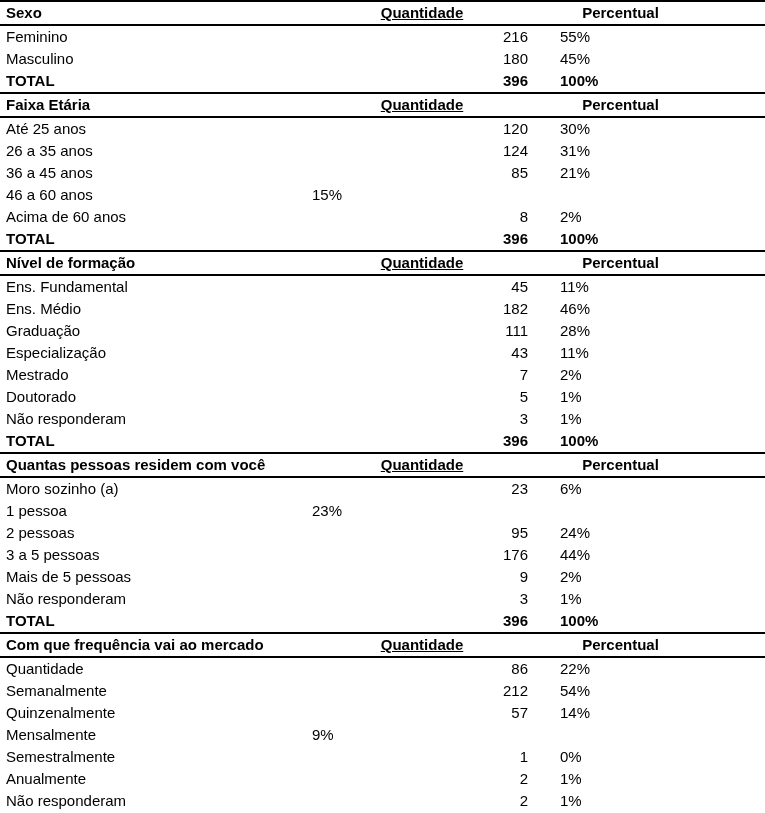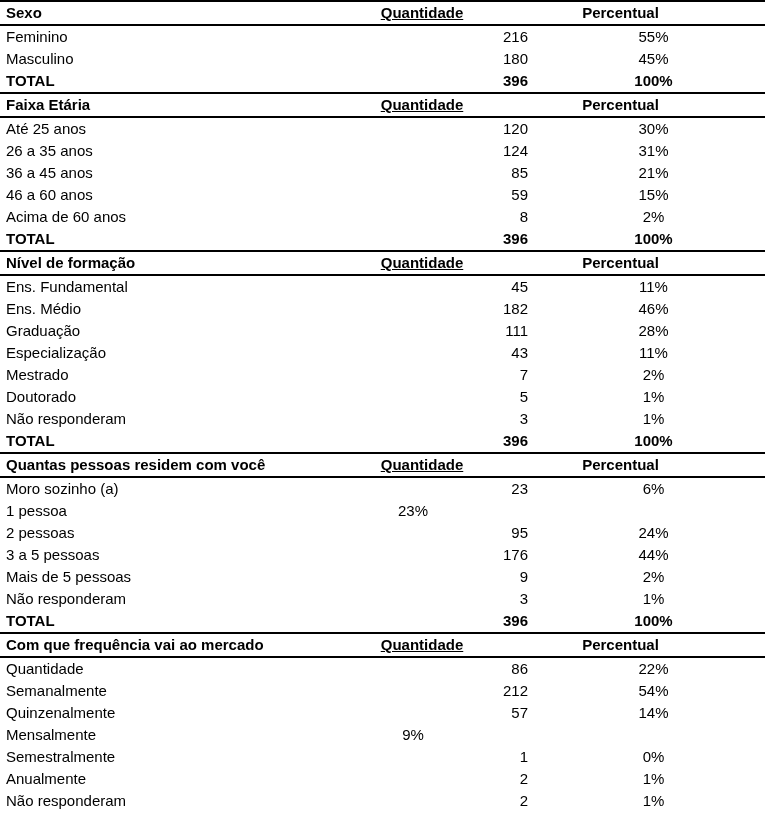--- a/index.html
+++ b/index.html
@@ -20,21 +20,21 @@
     grid-template-columns: 1fr 220px 205px;
     height: 22px;
     align-items: center;
     font-size: 15px;
     line-height: 22px;
     gap: 28px;
   }
   .cell { overflow: hidden; white-space: nowrap; }
   .cell.label { padding-left: 6px; text-align: left; }
   .cell.qty   { text-align: right; padding-right: 4px; }
-  .cell.pct   { text-align: center; padding-right: 18px; }
+  .cell.pct   { text-align: left; padding-right: 18px; }
   .header-row {
     font-weight: bold;
     border-bottom: 2px solid #000;
     height: 24px;
   }
   .header-row .qty { text-align: center; padding-right: 0; text-decoration: underline; }
   .header-row .pct { text-align: center; padding-right: 84px; }
   .total-row {
     font-weight: bold;
     border-bottom: 2px solid #000;
@@ -91,21 +91,20 @@
   </div>
 
   <div class="row data-row">
     <div class="cell label">36 a 45 anos</div>
     <div class="cell qty">85</div>
     <div class="cell pct">21%</div>
   </div>
 
   <div class="row data-row">
     <div class="cell label">46 a 60 anos</div>
-    <div class="cell qty">59</div>
     <div class="cell pct">15%</div>
   </div>
 
   <div class="row data-row">
     <div class="cell label">Acima de 60 anos</div>
     <div class="cell qty">8</div>
     <div class="cell pct">2%</div>
   </div>
 </div>
     <div class="row total-row">

